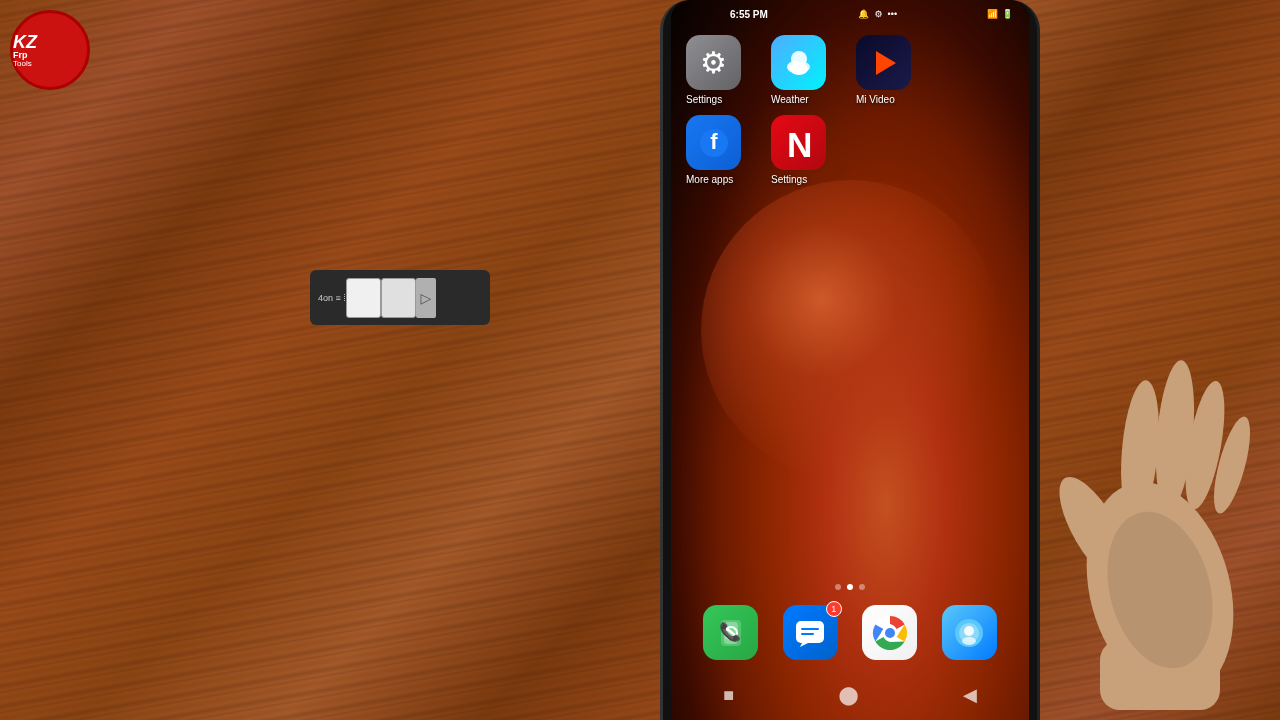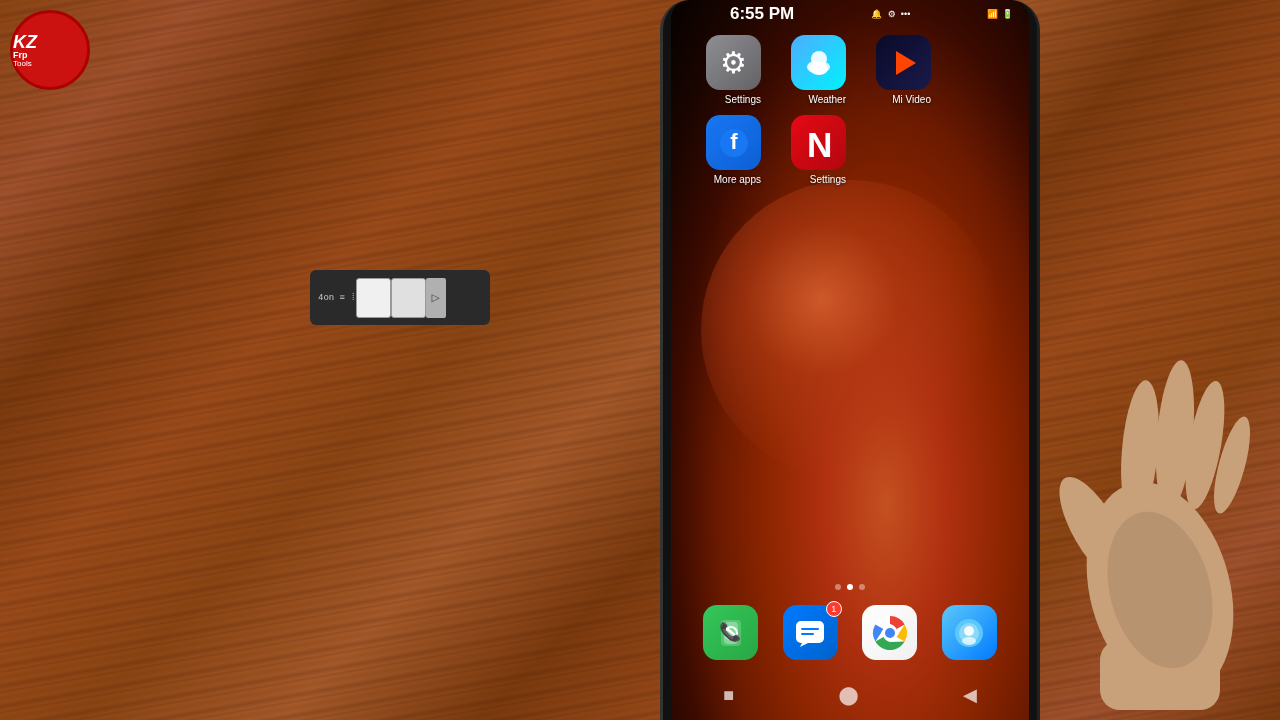--- a/index.html
+++ b/index.html
@@ -79,21 +79,20 @@
       left: 310px;
       width: 180px;
       height: 55px;
       background: #2a2a2a;
       border-radius: 6px;
       display: flex;
       align-items: center;
       padding: 4px 8px;
       gap: 0;
       z-index: 5;
-      font-family: Liberation Mono, monospace;
     }
     .sim-tray-text {
       color: #ccc;
       font-size: 9px;
       white-space: nowrap;
     }
     .sim-slot {
       width: 35px;
       height: 40px;
       background: #f0f0f0;
@@ -177,21 +176,21 @@
       right: 0;
       height: 28px;
       display: flex;
       align-items: center;
       justify-content: space-between;
       padding: 0 15px;
       z-index: 20;
     }
     .status-time {
       color: white;
-      font-size: 17px;
+      font-size: 10px;
       font-weight: bold;
       padding-left: 44px;
     }
     .status-icons {
       display: flex;
       gap: 4px;
       align-items: center;
       color: white;
       font-size: 9px;
     }
@@ -214,21 +213,21 @@
 
     .app-row {
       display: flex;
       gap: 10px;
       margin-bottom: 10px;
     }
 
     .app-icon {
       display: flex;
       flex-direction: column;
-      align-items: flex-end;
+      align-items: flex-start;
       width: 75px;
       cursor: pointer;
     }
 
     .app-icon-img {
       width: 55px;
       height: 55px;
       border-radius: 14px;
       display: flex;
       align-items: center;

